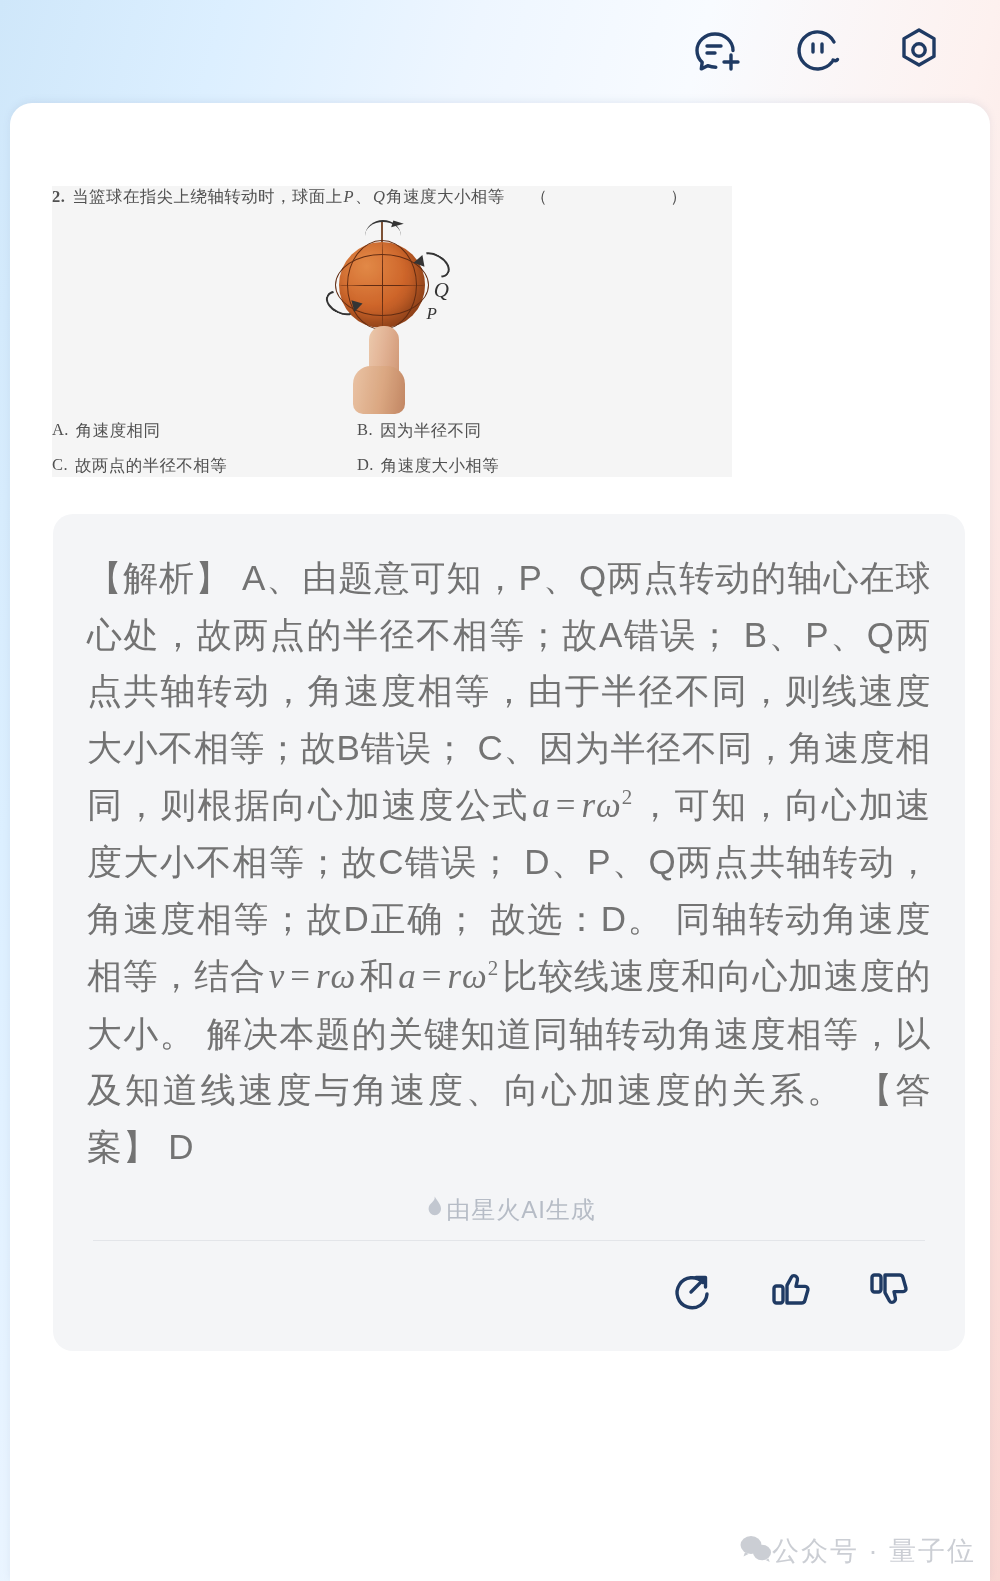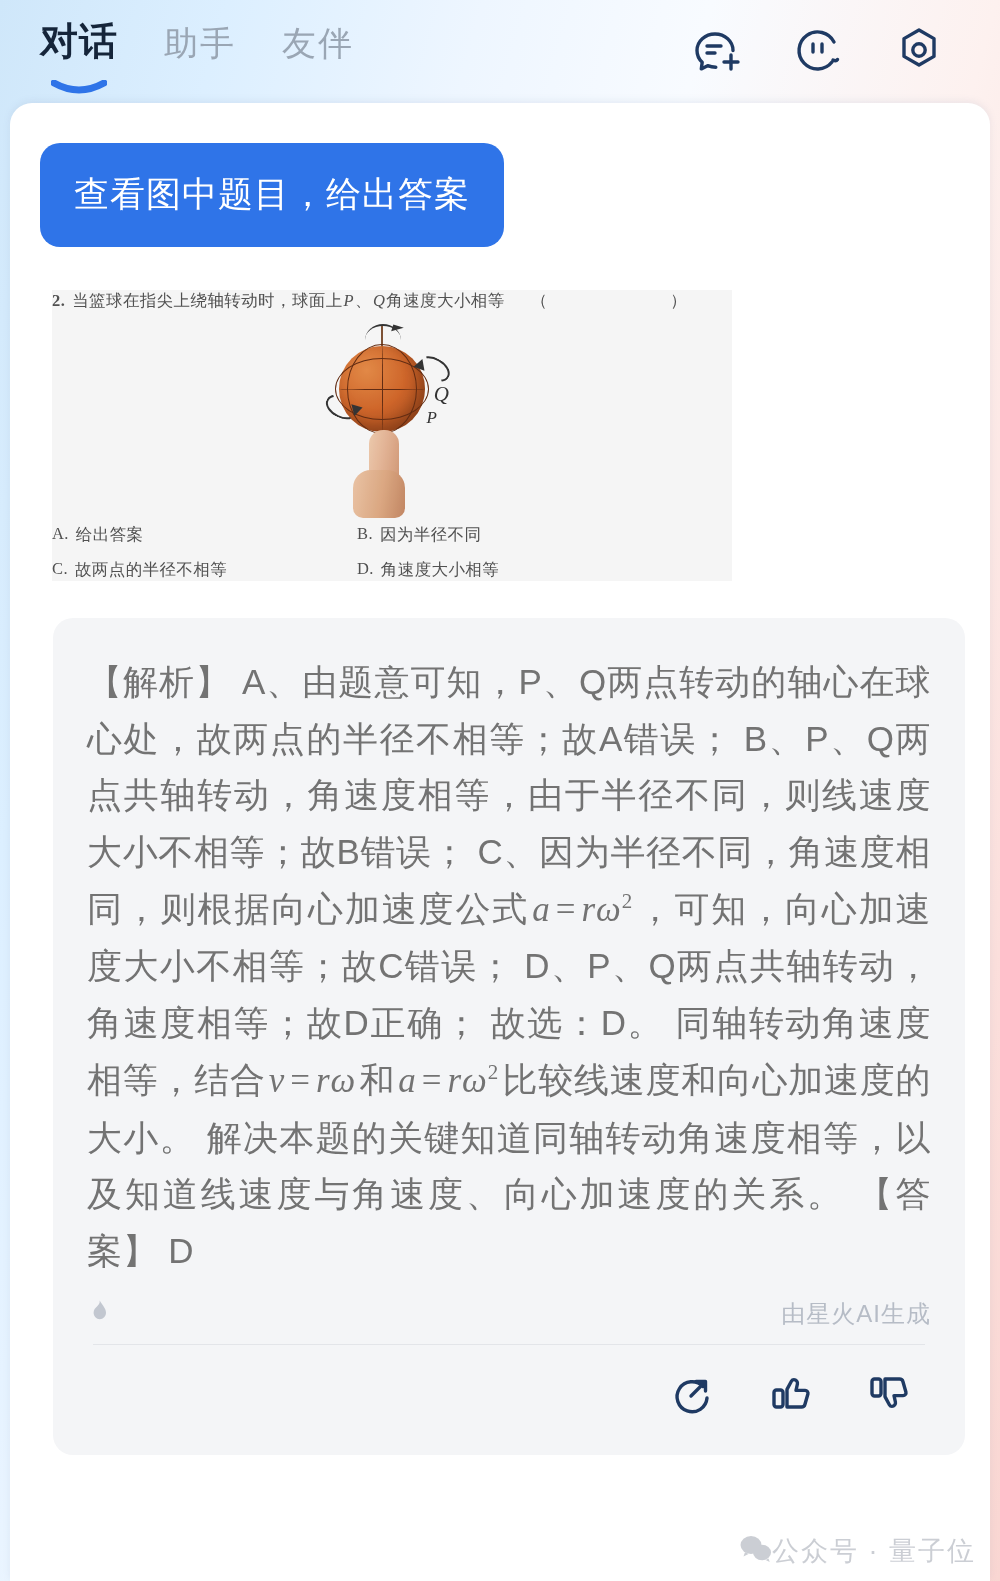--- a/index.html
+++ b/index.html
@@ -295,21 +295,21 @@
     font-size: 35px;
     padding: 0 3px;
     letter-spacing: 1px;
   }
   .mathfrag .op { font-style: normal; padding: 0 5px; }
   .mathfrag sup { font-size: 21px; font-style: normal; }
 
   .gen-badge {
     display: flex;
     align-items: center;
-    justify-content: space-between;
+    justify-content: center;
     gap: 0;
     margin-top: 18px;
     color: #b6bcc6;
     font-size: 24px;
     letter-spacing: 1px;
   }
 
   .divider {
     height: 1px;
     background: #e3e5e9;
@@ -344,36 +344,20 @@
     letter-spacing: 2px;
     opacity: 0.95;
     justify-content: space-between;
   }
 </style>
 </head>
 <body>
 
 <div class="header">
 
-  <div class="tabs">
-    <div class="tab active">
-      <span>对话</span>
-      <span class="tab-underline">
-        <svg viewBox="0 0 56 14" width="56" height="14">
-          <path d="M3 3 Q28 17 53 3" stroke="#2f74e8" stroke-width="7" fill="none" stroke-linecap="round"></path>
-        </svg>
-      </span>
-    </div>
-    <div class="tab">
-      <span>助手</span>
-    </div>
-    <div class="tab">
-      <span>友伴</span>
-    </div>
-  </div>
 
   <div class="header-icons">
 
     <div class="hicon">
       <svg viewBox="0 0 52 52" width="52" height="52" fill="none" stroke="#1f3a63" stroke-width="3.4" stroke-linecap="round" stroke-linejoin="round">
         <path d="M40 26.5c0-9.4-8.1-16.5-18-16.5S4 17.1 4 26.5c0 4.6 2 8.8 5.2 11.8l-.9 6.6 6.3-3.2c2.5 1 5.3 1.6 8.2 1.6"></path>
         <path d="M14 22h14M14 29h8"></path>
         <path d="M38 31v14M31 38h14"></path>
       </svg>
     </div>
@@ -392,23 +376,20 @@
         <circle cx="26" cy="26" r="6.2"></circle>
       </svg>
     </div>
 
   </div>
 </div>
 
 <div class="chat-card">
   <div class="chat-scroll">
 
-    <div class="user-row">
-      <div class="user-bubble">查看图中题目，给出答案</div>
-    </div>
 
     <div class="problem-img">
 
       <div class="prob-q">
         <span class="qnum">2.</span>
         <span>当篮球在指尖上绕轴转动时，球面上</span>
         <span class="italic">P</span>
         <span>、</span>
         <span class="italic">Q</span>
         <span>角速度大小相等</span>
@@ -430,21 +411,21 @@
           <div class="lbl-q">Q</div>
           <div class="lbl-p">P</div>
           <div class="finger"></div>
         </div>
       </div>
 
       <div class="prob-options">
         <div class="opt-row">
           <div class="opt">
             <span class="key">A.</span>
-            <span>给出答案</span>
+            <span>角速度相同</span>
           </div>
           <div class="opt">
             <span class="key">B.</span>
             <span>因为半径不同</span>
           </div>
         </div>
         <div class="opt-row">
           <div class="opt">
             <span class="key">C.</span>
             <span>故两点的半径不相等</span>

